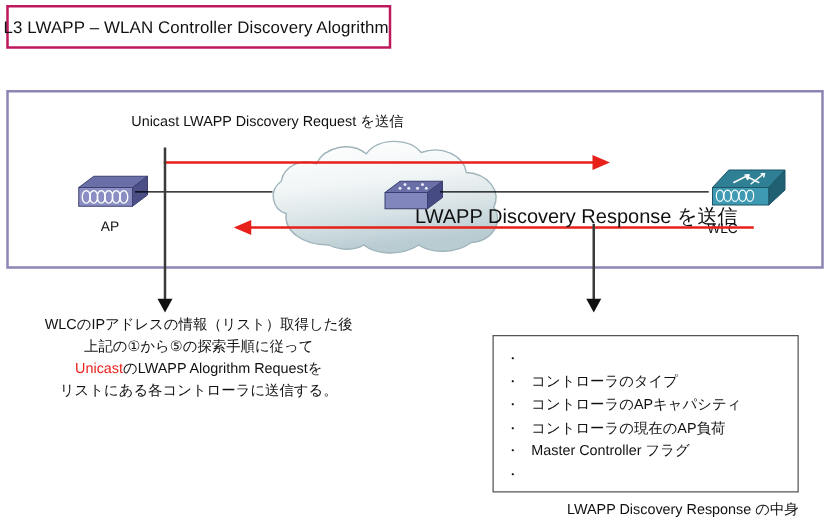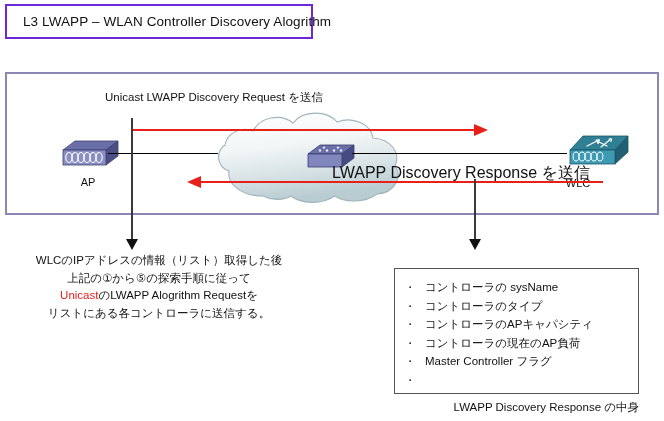--- a/index.html
+++ b/index.html
@@ -16,25 +16,26 @@
     color: #1a1a1a;
   }
 
   
   #title-box {
     position: absolute;
     left: 5px;
     top: 4px;
     width: 308px;
     height: 35px;
-    border: 2px solid #6d28d9;
+    border: 2px solid #be185d;
     background: #ffffff;
     box-sizing: border-box;
     display: flex;
     align-items: center;
+    justify-content: flex-end;
   }
   #title-text {
     font-size: 13.5px;
     letter-spacing: 0.1px;
     padding-left: 16px;
     white-space: nowrap;
     color: #111111;
   }
 
   
@@ -300,21 +301,20 @@
 <div id="left-note">
   <div>WLCのIPアドレスの情報（リスト）取得した後</div>
   <div>上記の①から⑤の探索手順に従って</div>
   <div><span class="red">Unicast</span><span>のLWAPP Alogrithm Requestを</span></div>
   <div>リストにある各コントローラに送信する。</div>
 </div>
 
 <div id="bullet-box">
   <div class="bullet-row">
     <span class="bullet-mark">・</span>
-    <span>コントローラの sysName</span>
   </div>
   <div class="bullet-row">
     <span class="bullet-mark">・</span>
     <span>コントローラのタイプ</span>
   </div>
   <div class="bullet-row">
     <span class="bullet-mark">・</span>
     <span>コントローラのAPキャパシティ</span>
   </div>
   <div class="bullet-row">

